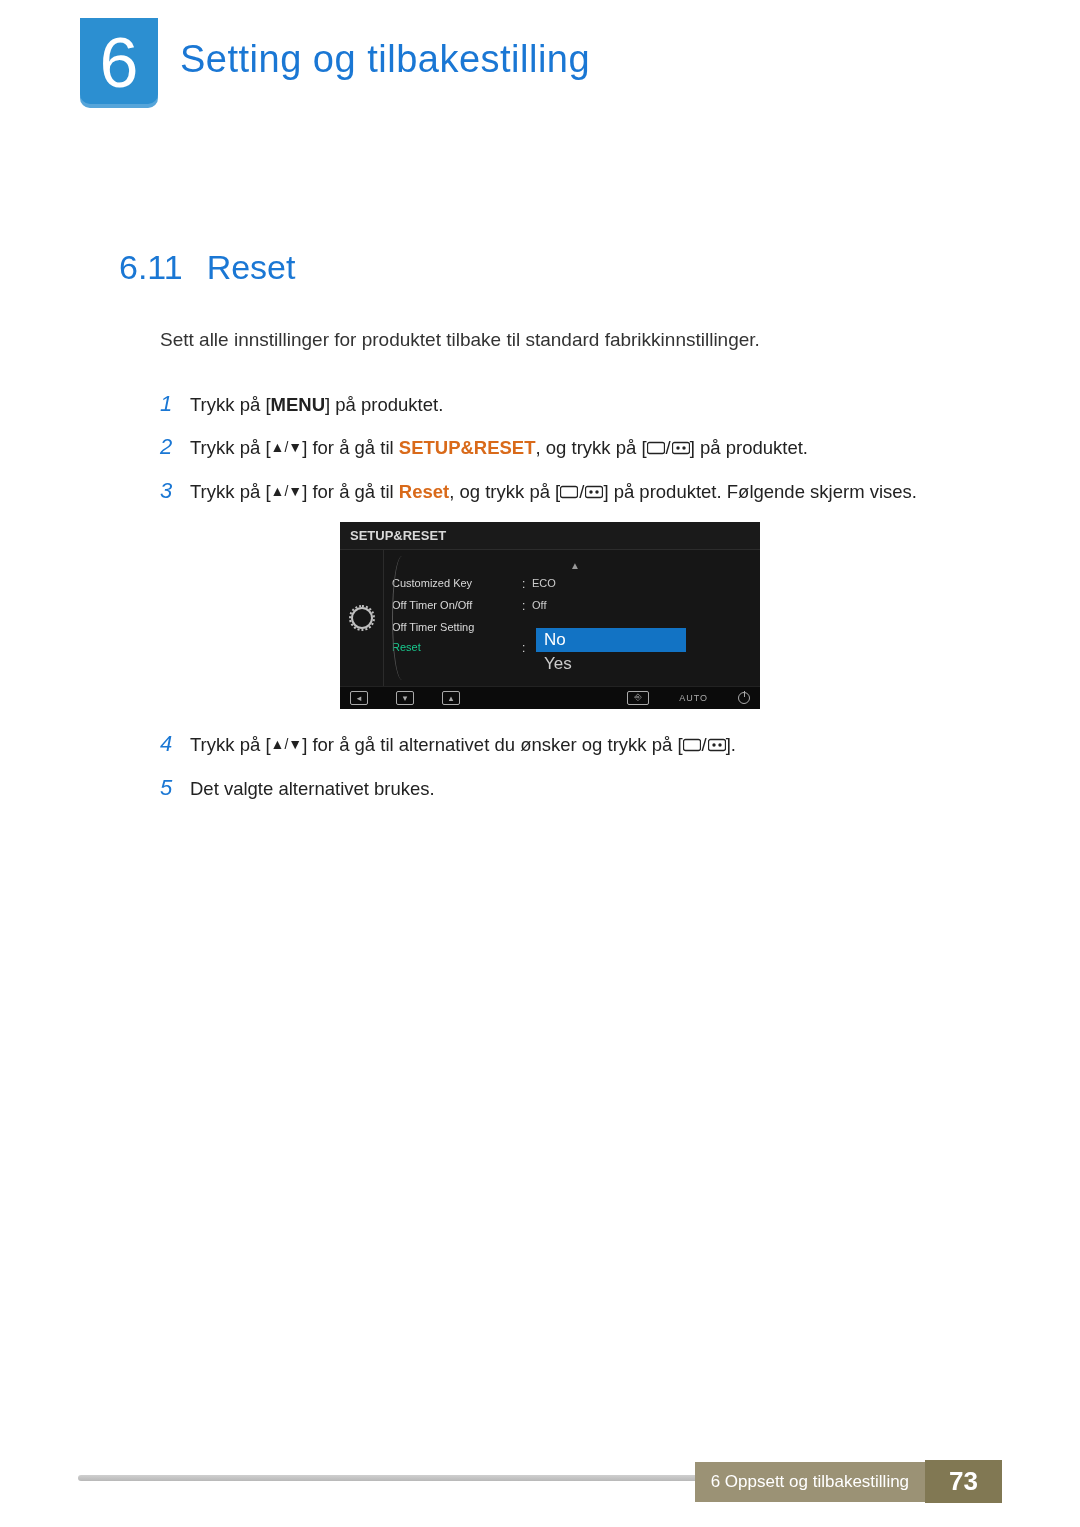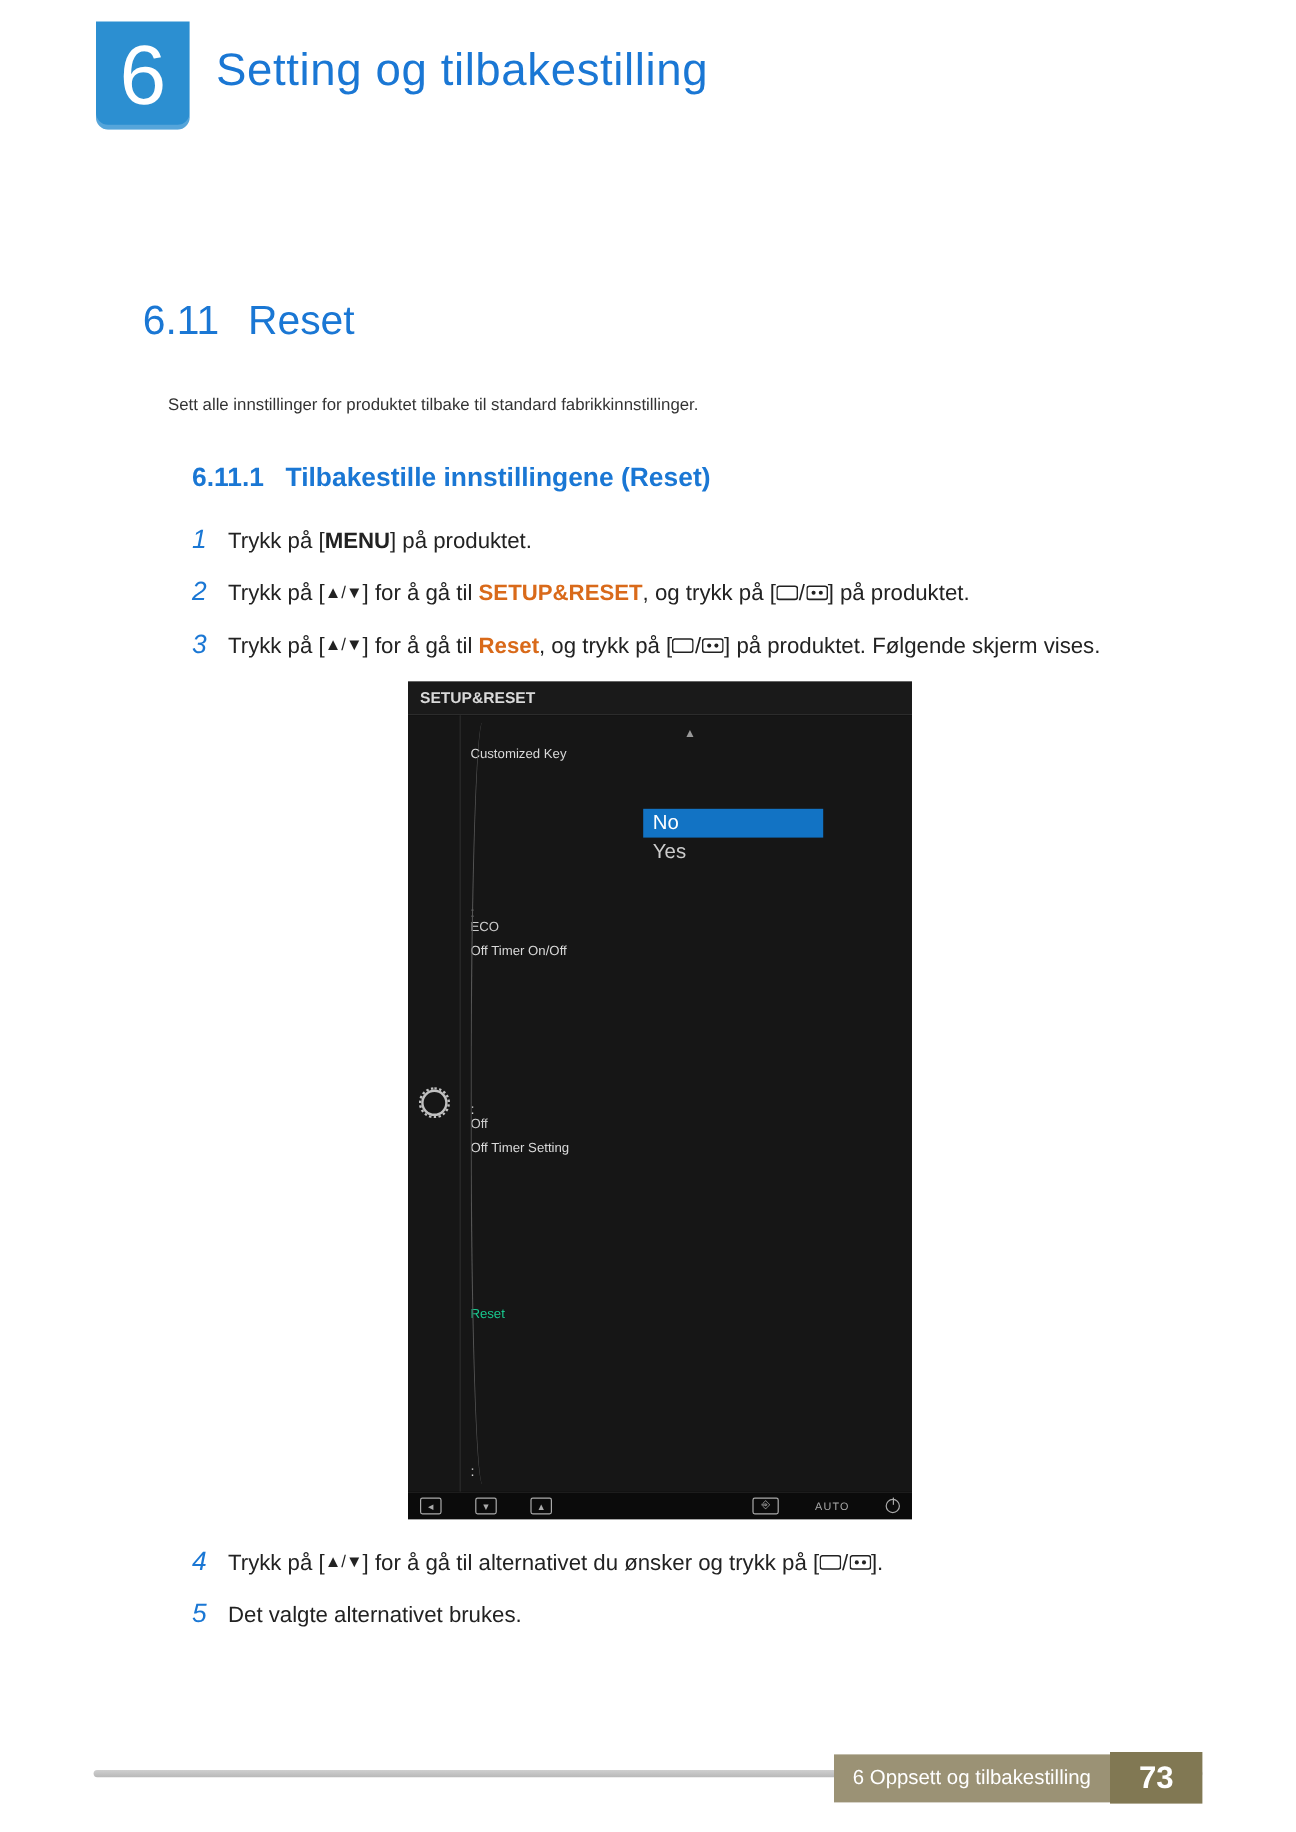--- a/index.html
+++ b/index.html
@@ -52,23 +52,23 @@
   }
   .section-heading {
     font-size: 34px;
     color: #1a77d4;
     font-weight: 400;
     margin-bottom: 42px;
     margin-left: 15px;
   }
   .section-heading .sn { margin-right: 24px; }
   .section-desc {
-    font-size: 14px;
+    font-size: 19px;
     color: #333;
-    margin-left: 36px;
+    margin-left: 56px;
     margin-bottom: 40px;
   }
 
   .subsection {
     margin-left: 56px;
   }
   .sub-heading {
     font-size: 22px;
     color: #1a77d4;
     font-weight: bold;
@@ -161,21 +161,20 @@
     border-left: 1px solid #555;
     border-radius: 50%/100%;
   }
   .osd-list {
     flex: 1;
     padding: 10px 2px 6px 8px;
   }
   .osd-row {
     display: flex;
     padding: 4px 0;
-    flex-direction: column;
   }
   .osd-label { flex: 0 0 130px; font-size: 11px; }
   .osd-sep { width: 10px; }
   .osd-val { font-size: 11px; color: #ccc; }
   .osd-label.reset { color: #18c98e; }
   .osd-popup {
     position: absolute;
     left: 196px; top: 78px;
     width: 150px;
   }
@@ -258,23 +257,20 @@
   </div>
   <div class="chapter-title">Setting og tilbakestilling</div>
 
   <div class="section">
     <div class="section-heading">
       <span class="sn">6.11</span><span>Reset</span>
     </div>
     <div class="section-desc">Sett alle innstillinger for produktet tilbake til standard fabrikkinnstillinger.</div>
 
     <div class="subsection">
-      <div class="sub-heading">
-        <span class="ssn">6.11.1</span><span>Tilbakestille innstillingene (Reset)</span>
-      </div>
 
       <div class="step">
         <div class="step-num">1</div>
         <div class="step-text">
           <span>Trykk på [</span><span class="menu-label">MENU</span><span>] på produktet.</span>
         </div>
       </div>
 
       <div class="step">
         <div class="step-num">2</div>

